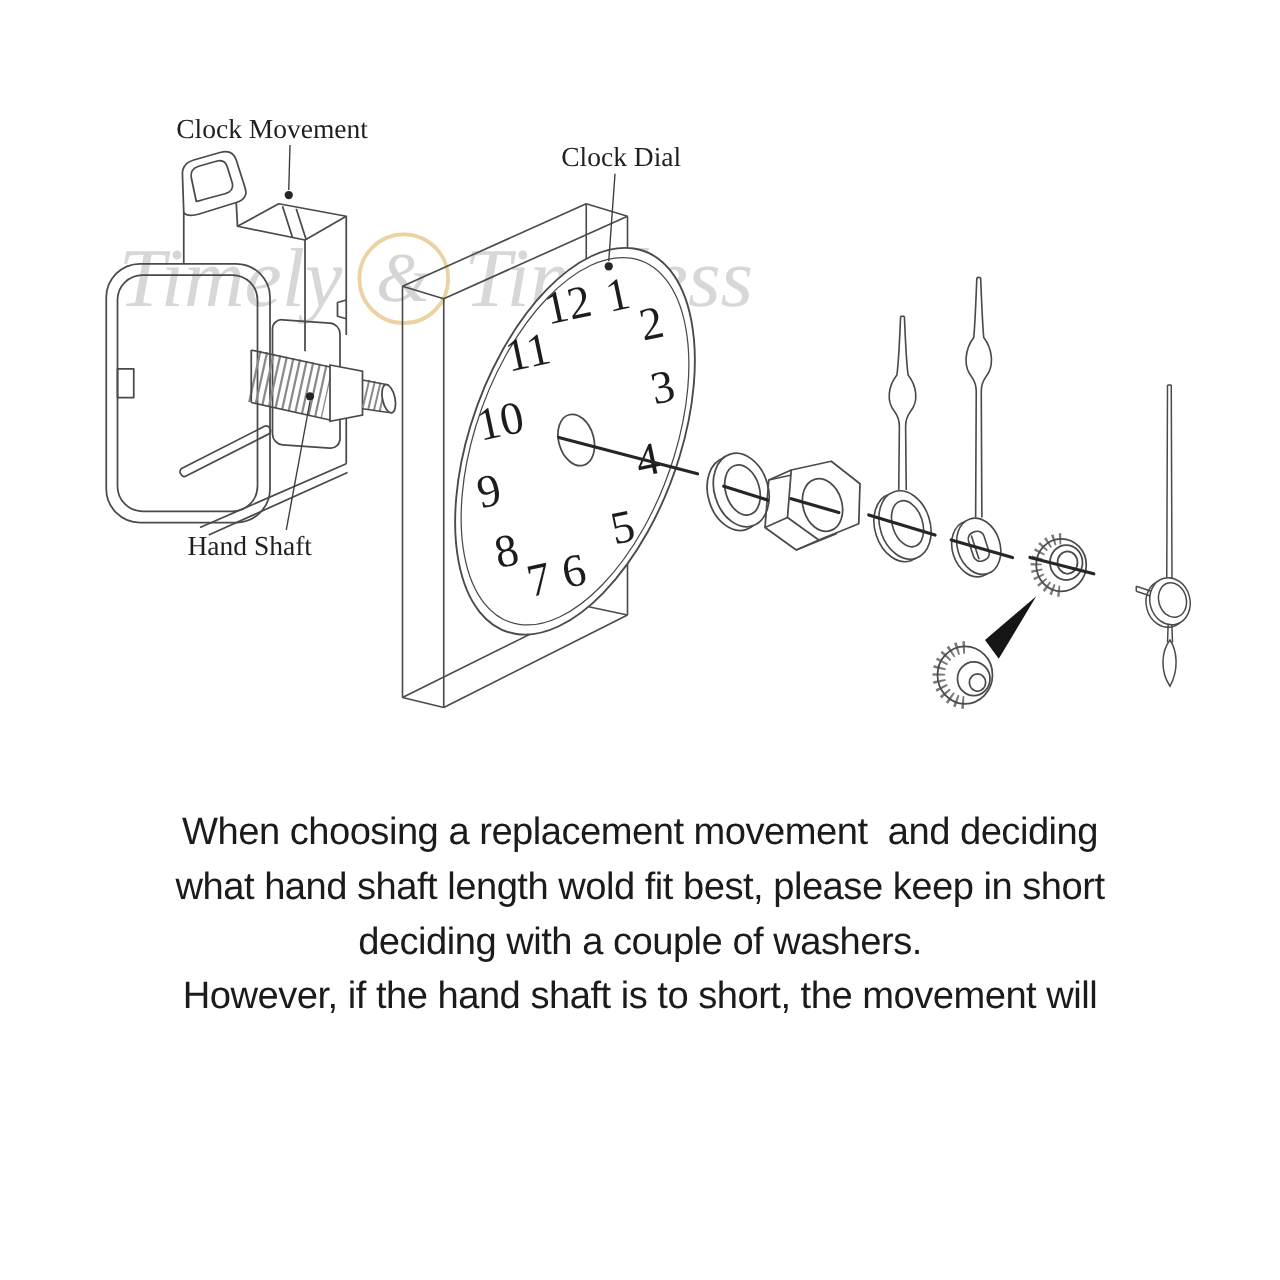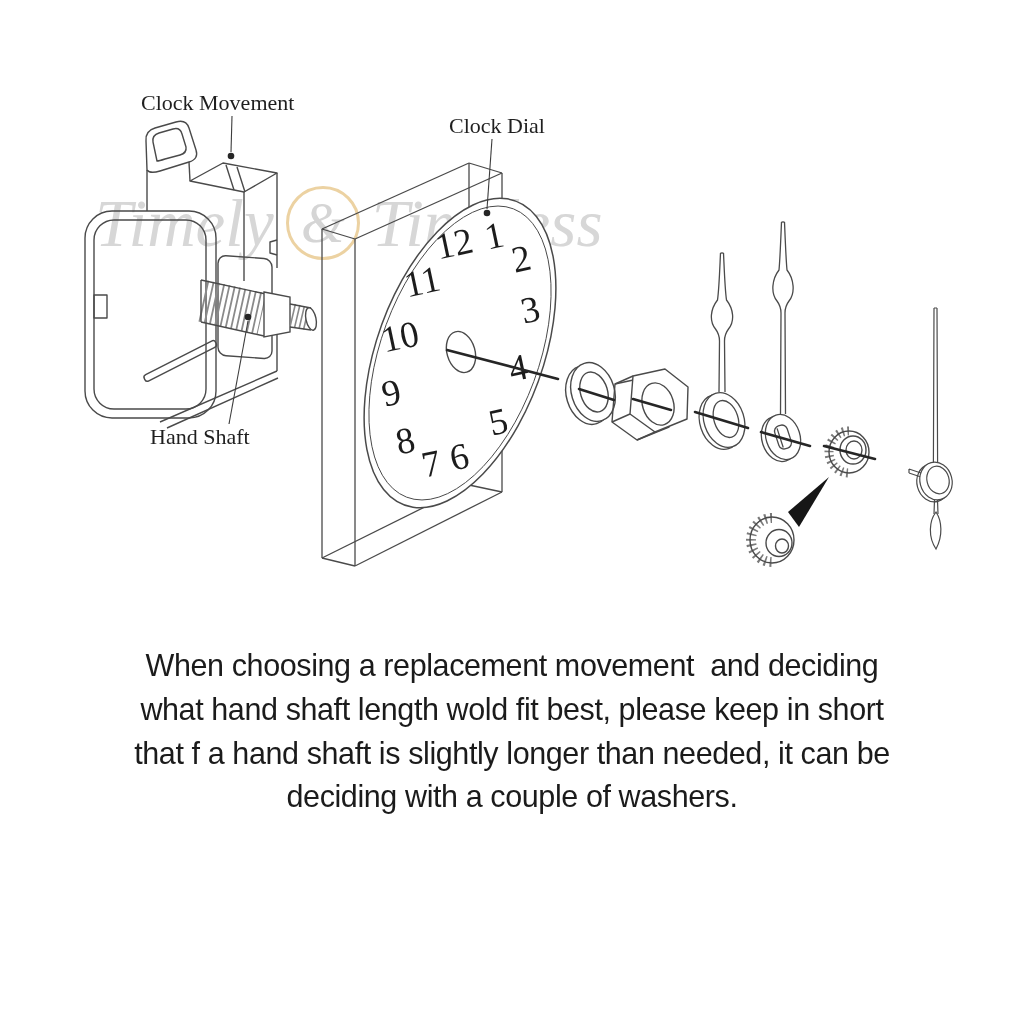--- a/index.html
+++ b/index.html
@@ -185,17 +185,17 @@
       <circle cx="248" cy="317" r="3.3" fill="#262626" stroke="none"></circle>
     </g>
     <text class="lbl" x="141" y="110">Clock Movement</text>
     <text class="lbl" x="449" y="133">Clock Dial</text>
     <text class="lbl" x="150" y="444">Hand Shaft</text>
   </svg>
 
   <div class="caption">
     <div>When choosing a replacement movement  and deciding</div>
     <div>what hand shaft length wold fit best, please keep in short</div>
-    <div>that f a hand shaft is slightly longer than needed, it can be</div>
     <div>deciding with a couple of washers.</div>
+    <div>However, if the hand shaft is to short, the movement will</div>
   </div>
 
 </div>
 
 </body></html>

